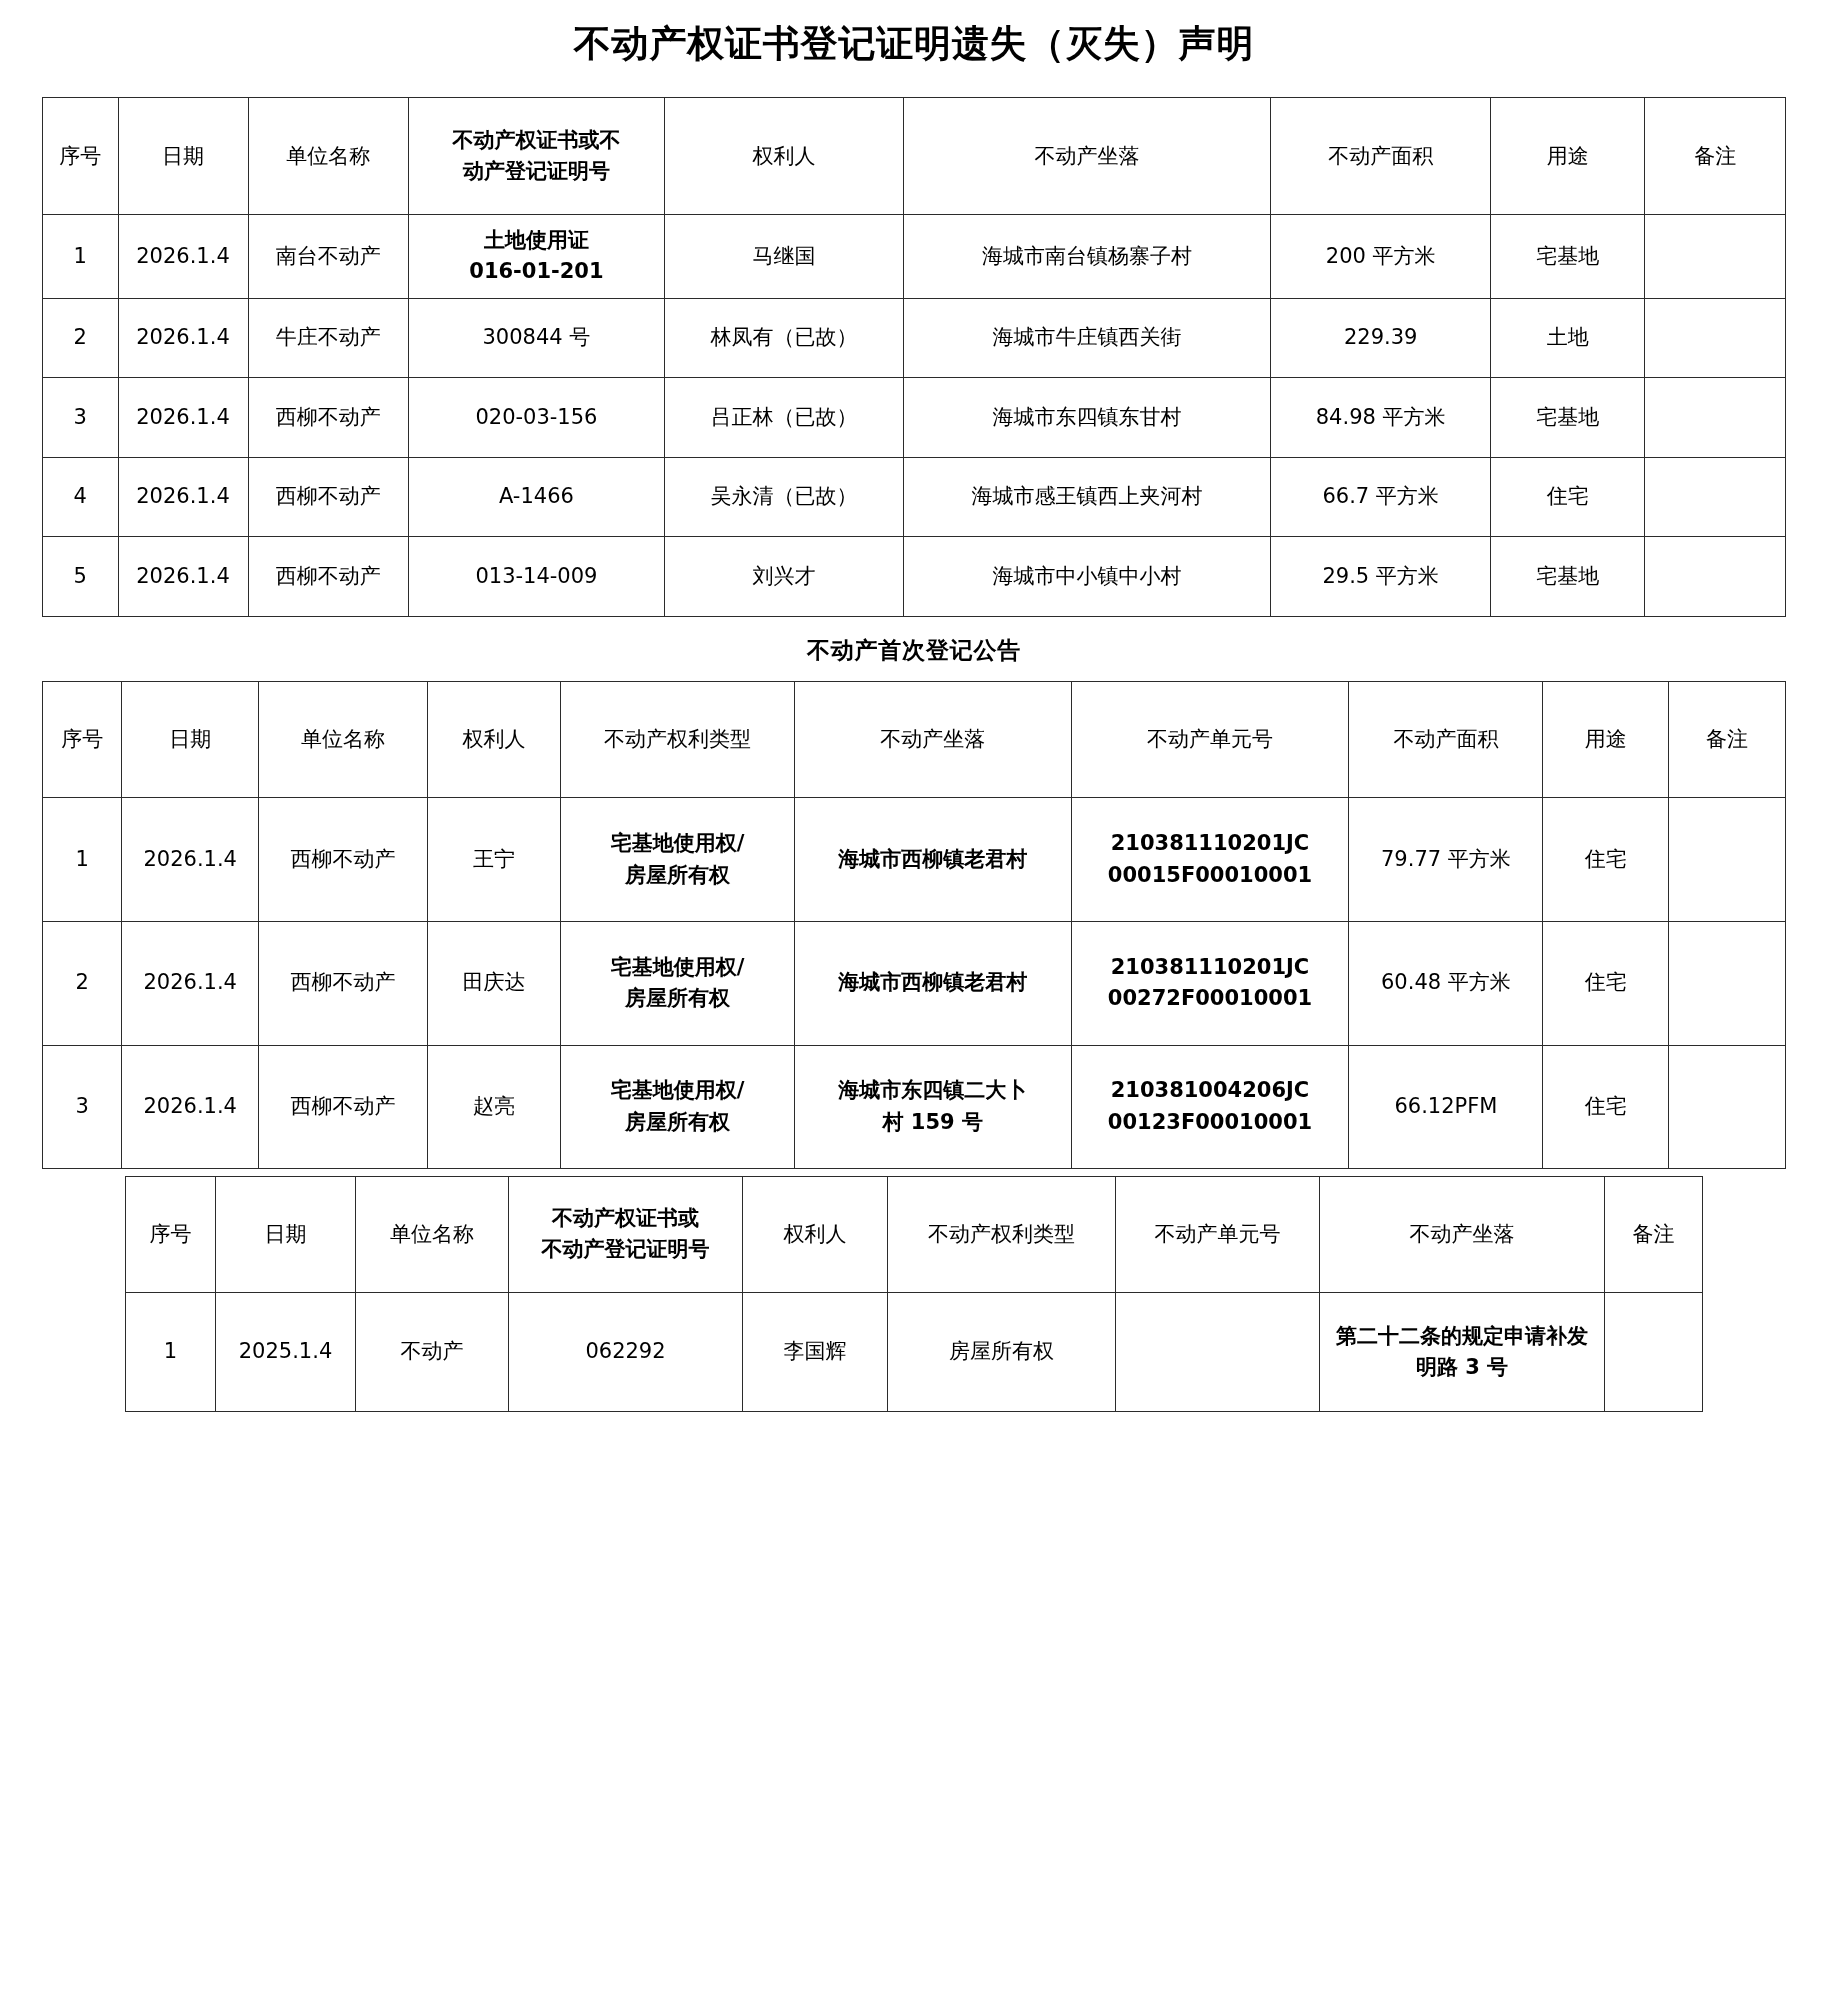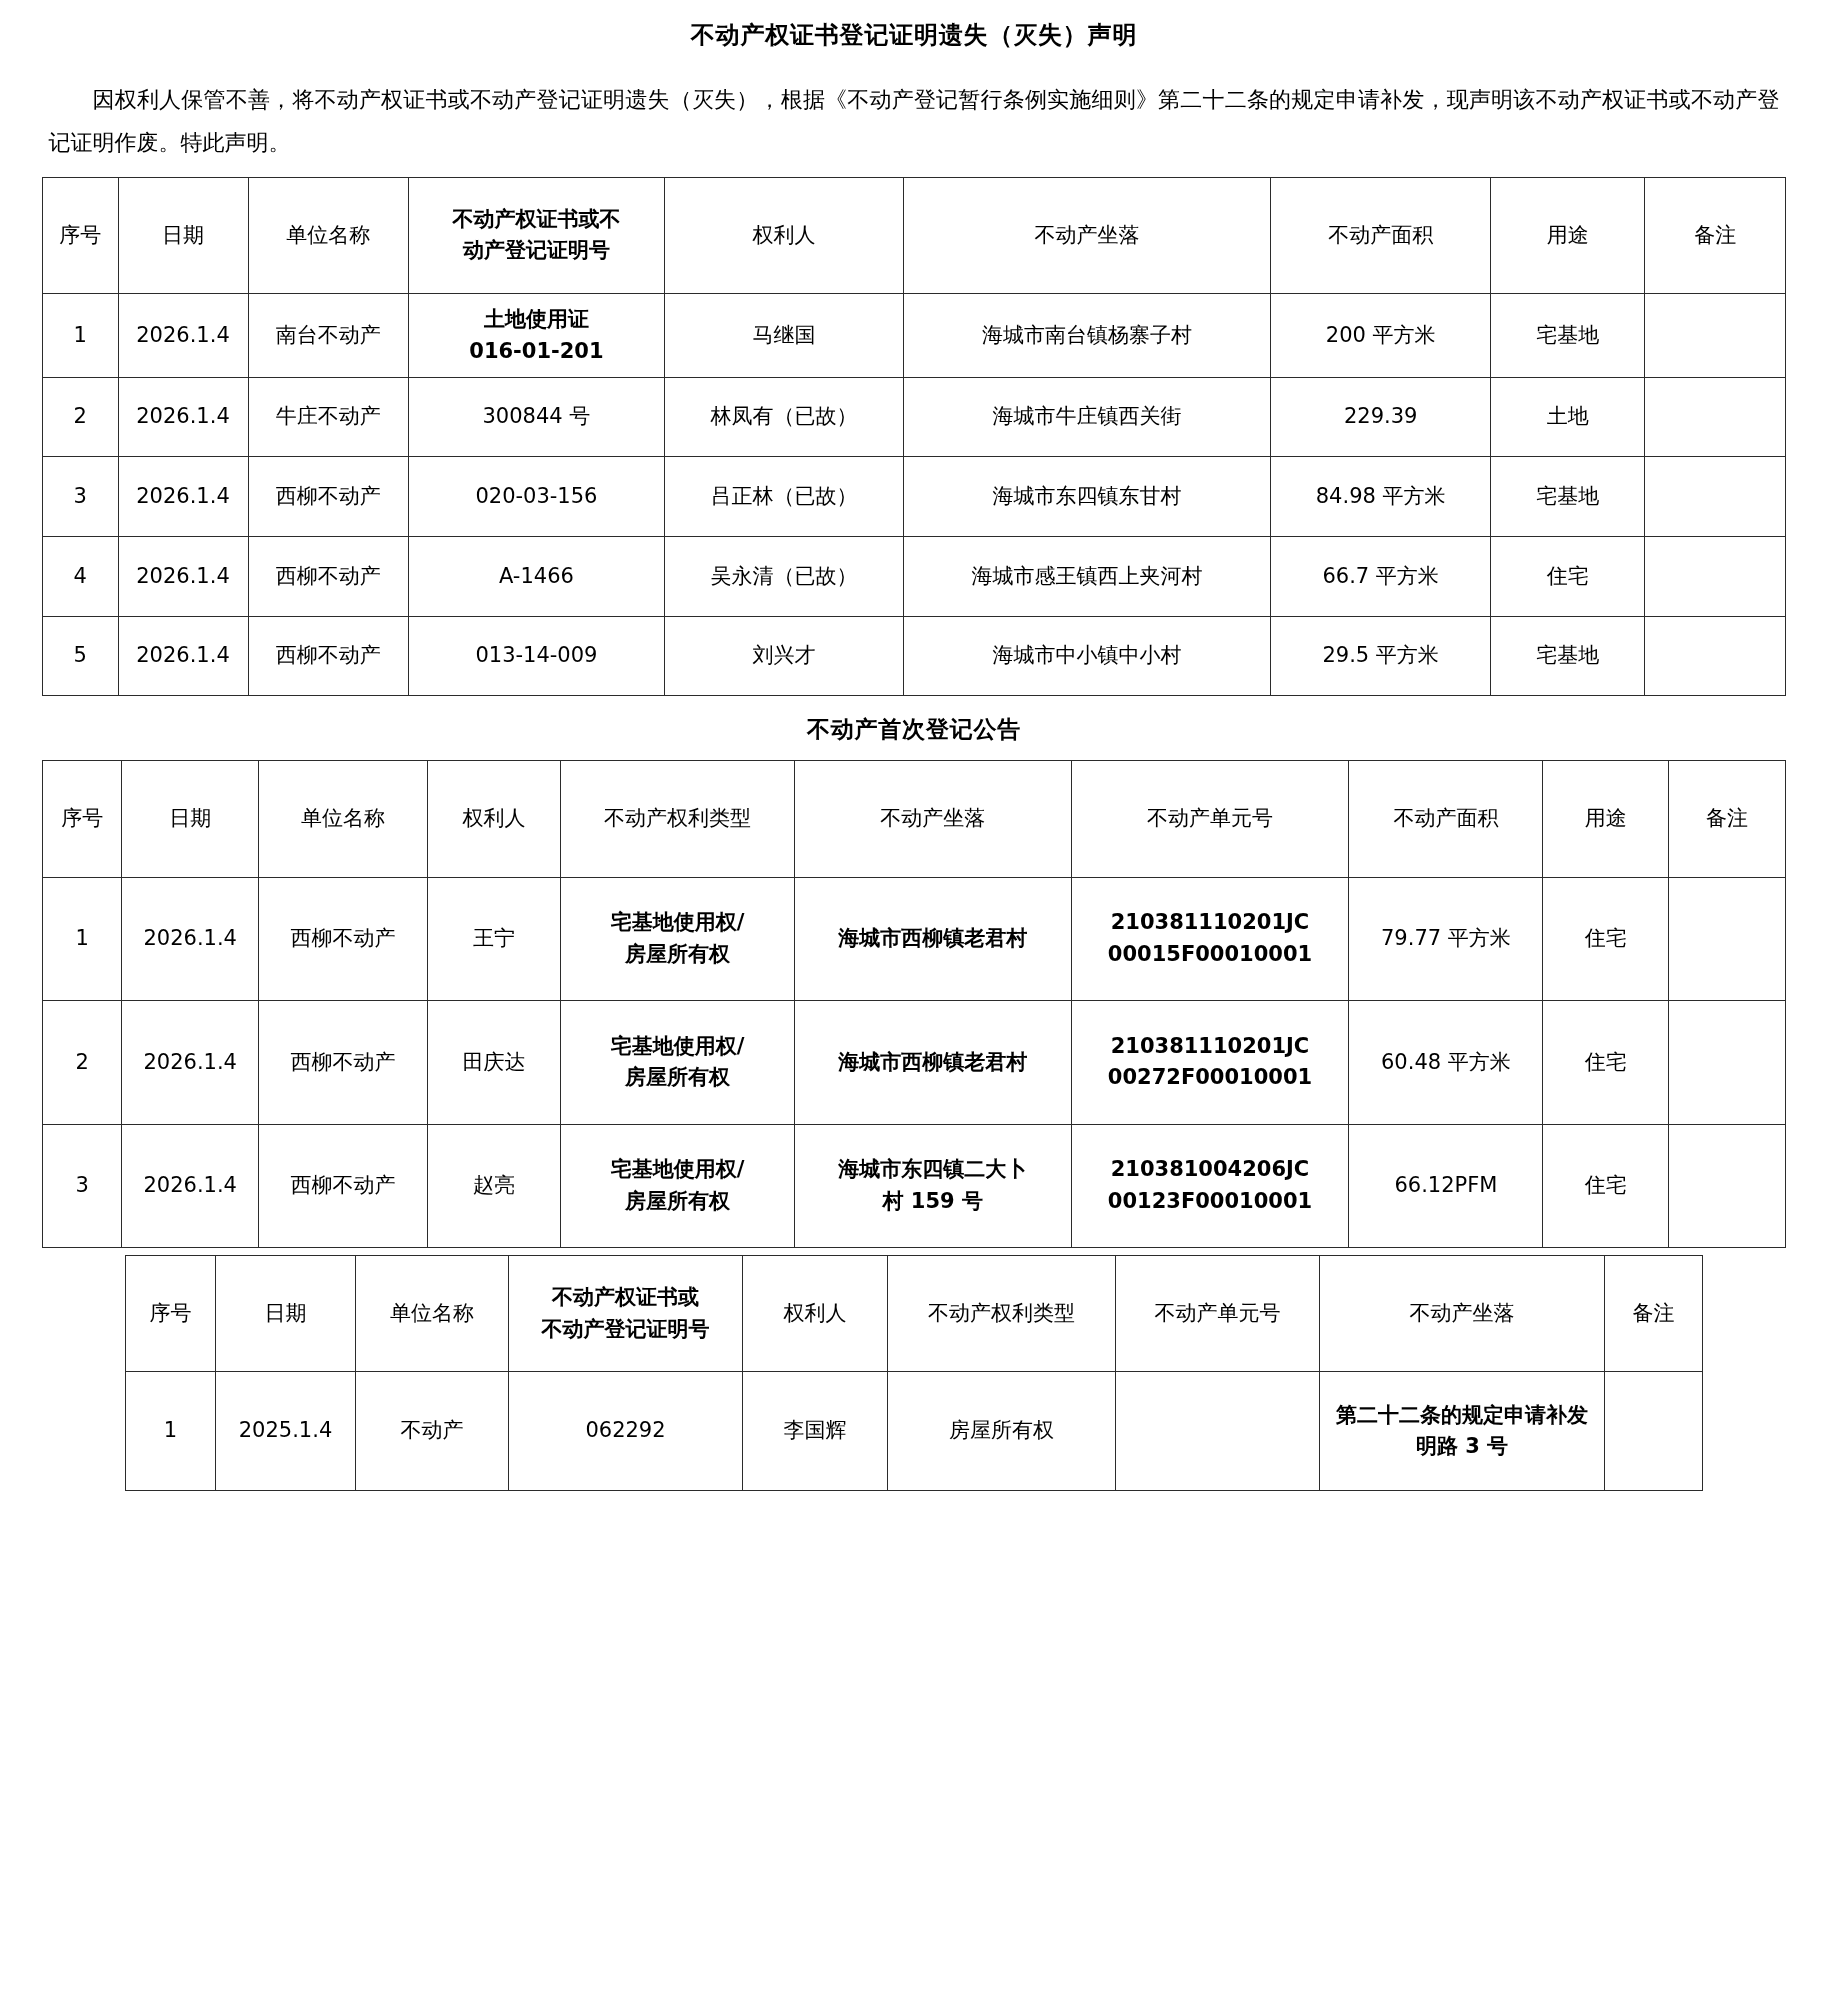--- a/index.html
+++ b/index.html
@@ -13,21 +13,21 @@
     font-family: "DejaVu Sans", "Liberation Sans", sans-serif;
     color: #000000;
     -webkit-font-smoothing: antialiased;
   }
   .page {
     width: 1828px;
     box-sizing: border-box;
     padding: 8.1px 42px 16.3px 42px;
   }
   h1.doc-title {
-    font-size: 24px;
+    font-size: 37px;
     font-weight: bold;
     text-align: center;
     margin: 11.4px 0 28px 0;
     letter-spacing: 0.8px;
   }
   h2.section-title {
     font-size: 23px;
     font-weight: bold;
     text-align: center;
     margin: 18px 0 14.7px 0;
@@ -67,21 +67,20 @@
   table.t3 { width: 1531px; margin-left: auto; margin-right: auto; }
   .twoline { display: block; font-weight: bold; }
 </style>
 </head>
 <body>
 
 <div class="page">
 
   <h1 class="doc-title">不动产权证书登记证明遗失（灭失）声明</h1>
 
-  <p class="para">因权利人保管不善，将不动产权证书或不动产登记证明遗失（灭失），根据《不动产登记暂行条例实施细则》第二十二条的规定申请补发，现声明该不动产权证书或不动产登记证明作废。特此声明。</p>
 
   <table class="doc-table t1">
     <colgroup>
       <col style="width:72px">
       <col style="width:124px">
       <col style="width:153px">
       <col style="width:244px">
       <col style="width:228px">
       <col style="width:350px">
       <col style="width:210px">

